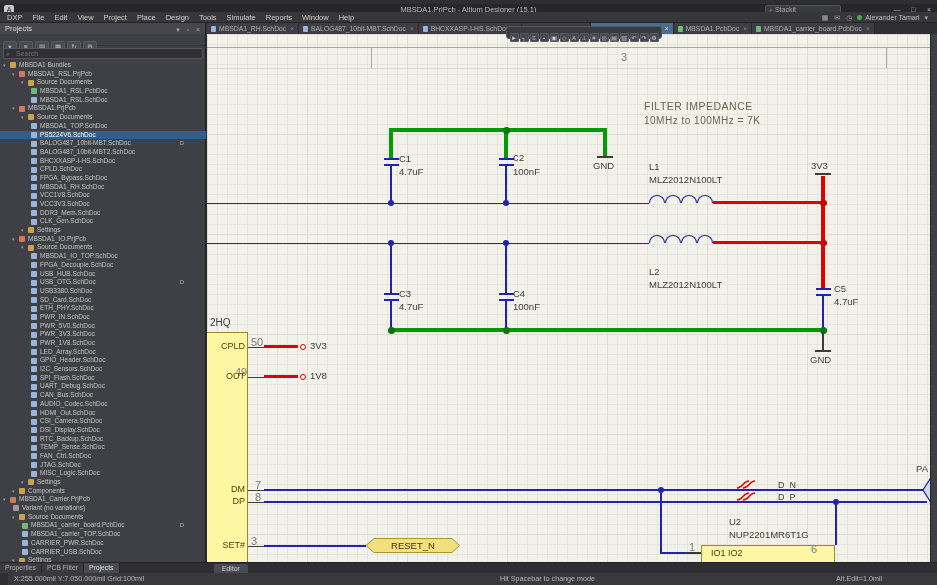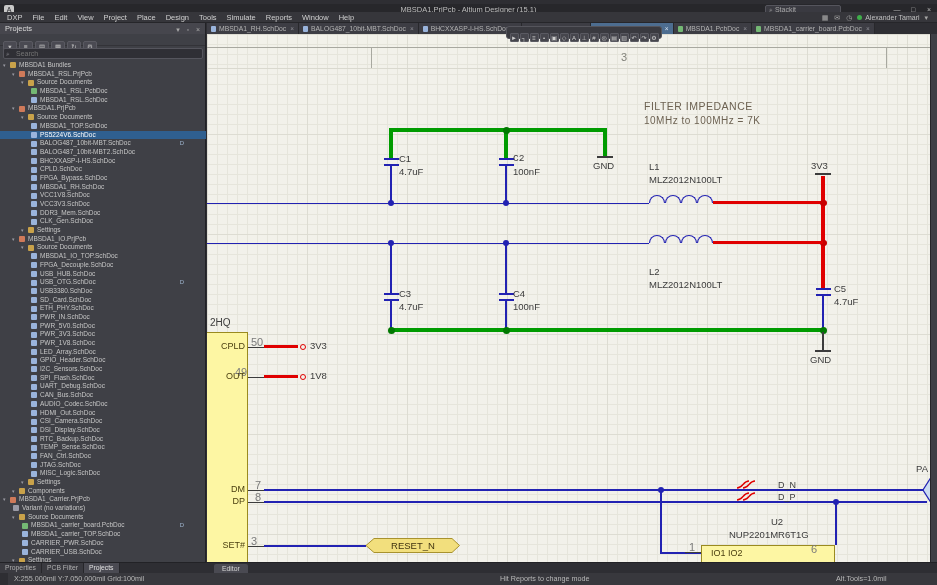--- a/index.html
+++ b/index.html
@@ -311,21 +311,21 @@
       </svg>
     <div class="schtxt" style="left:571px;top:446px;font-size:9px;">D_N</div>
     <div class="schtxt" style="left:571px;top:458px;font-size:9px;">D_P</div>
 
     <div class="dotb" style="left:451px;top:452.5px;"></div>
     <div class="vwire" style="left:453.3px;top:455px;height:64px;"></div>
     <div class="hwire" style="left:453.3px;top:518px;width:41px;"></div>
     <div class="dotb" style="left:626px;top:464.5px;"></div>
     <div class="vwire" style="left:628.3px;top:467px;height:44px;"></div>
 
-    <div class="schtxt" style="left:522px;top:482px;padding-left:42px;">U2</div>
+    <div class="schtxt" style="left:522px;top:482px;">U2</div>
     <div class="schtxt" style="left:522px;top:495px;">NUP2201MR6T1G</div>
     <div class="body" style="left:494px;top:511px;width:134px;height:18px;"></div>
     <div class="pinline" style="left:478px;top:518px;width:16px;"></div>
     <div class="pinnum" style="left:482px;top:507px;">1</div>
     <div class="pinnum" style="left:604px;top:509px;">6</div>
     <div class="schtxt" style="left:504px;top:514px;font-size:9px;color:#4a3f10;">IO1  IO2</div>
 
     <div class="schtxt" style="left:709px;top:429px;">PA</div>
     <svg class="abs" style="left:716px;top:437px;" width="20" height="38">
         <polygon points="0,19 10,3 20,3 20,35 10,35" fill="#ccdcf0" stroke="#2222b2" stroke-width="1.2"></polygon>
@@ -334,17 +334,17 @@
 
   <div class="rightstrip"></div>
 
   <div class="bottombar">
     <span id="bottom-tabs"><span class="btab">Properties</span><span class="btab">PCB Filter</span><span class="btab active">Projects</span></span>
     <span class="editor-tab">Editor</span>
   </div>
 
   <div class="statusbar">
     <span class="abs" style="left:6px;">X:255.000mil  Y:7.050.000mil  Grid:100mil</span>
-    <span class="abs" style="left:492px;">Hit Reports to change mode</span>
-    <span class="abs" style="left:828px;">Alt.Tools=1.0mil</span>
+    <span class="abs" style="left:492px;">Hit Spacebar to change mode</span>
+    <span class="abs" style="left:828px;">Alt.Edit=1.0mil</span>
   </div>
 
 </div>
 
 </body></html>

